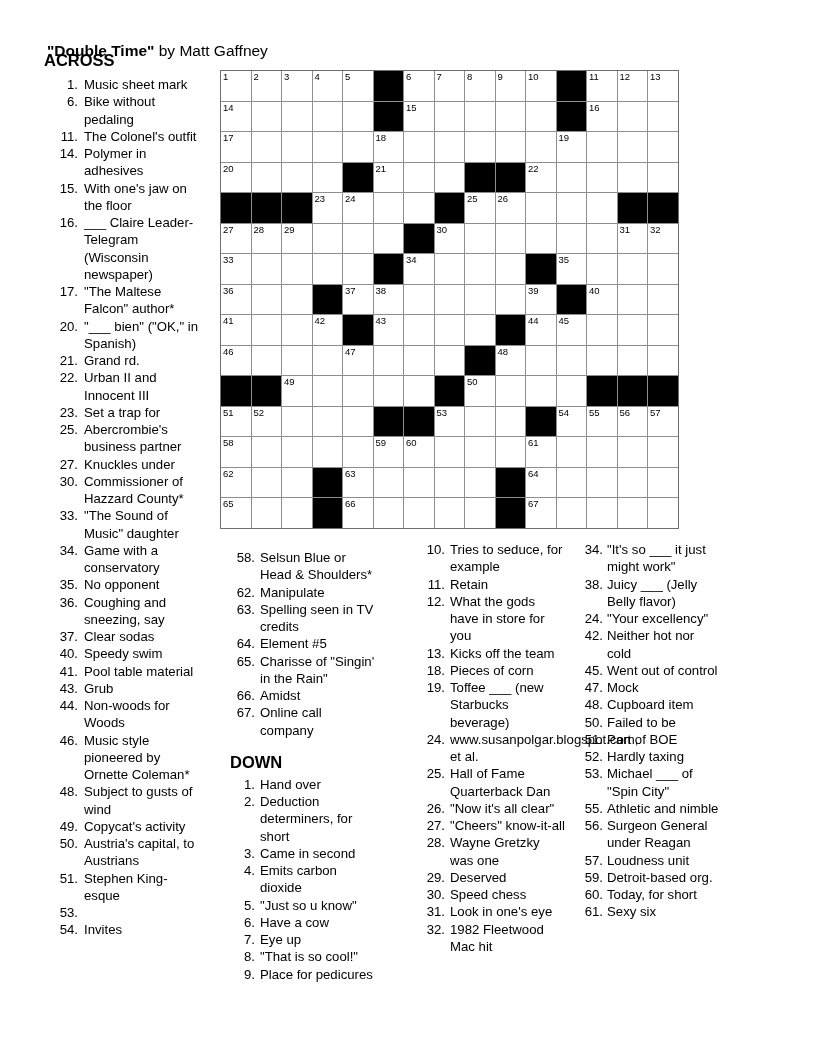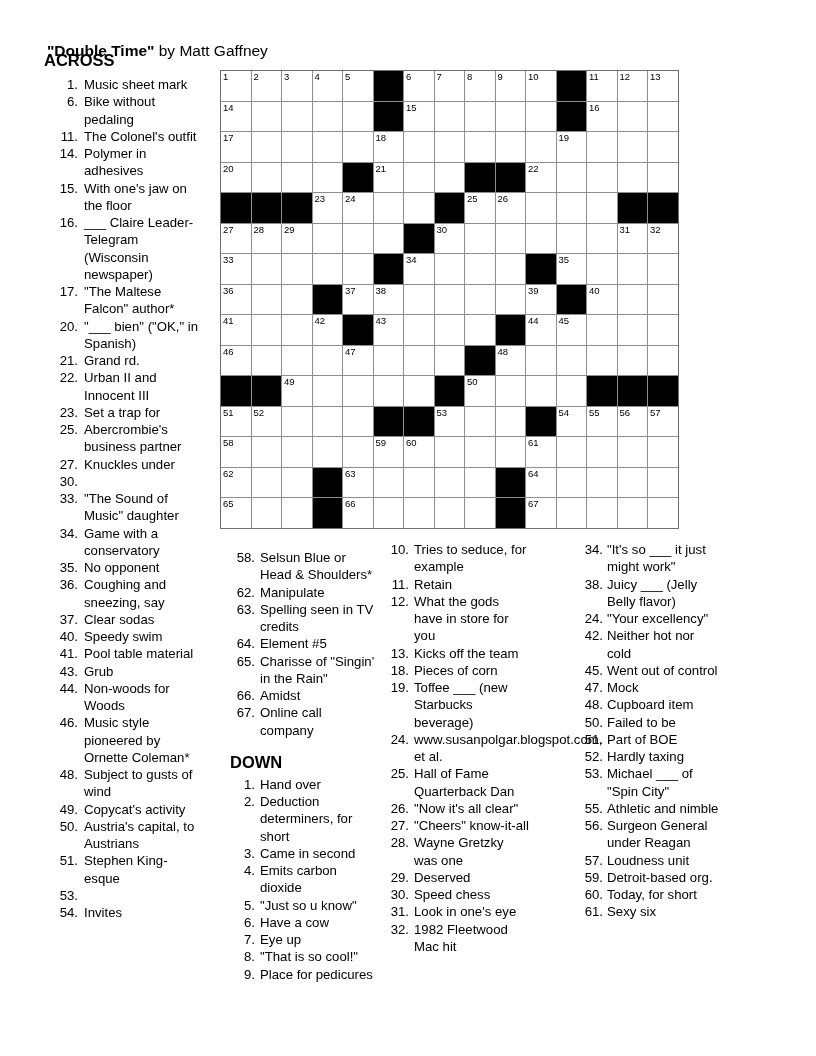--- a/index.html
+++ b/index.html
@@ -34,21 +34,21 @@
   #col1 { left:44px; top:51px; }
   #col1 .list-header { margin-bottom:6px; }
   #col1 .num { width:34px; padding-right:6px; }
   #col1 .txt { width:124px; }
 
   #col2 { left:230px; top:549px; }
   #col2 .list-header { margin-top:14px; margin-bottom:4px; }
   #col2 .num { width:25px; padding-right:5px; }
   #col2 .txt { width:130px; }
 
-  #col3 { left:384px; top:541px; }
+  #col3 { left:420px; top:541px; }
   #col3 .num { width:25px; padding-right:5px; }
   #col3 .txt { width:133px; }
 
   #col4 { left:578px; top:541px; }
   #col4 .num { width:25px; padding-right:4px; }
   #col4 .txt { width:142px; }
 </style>
 </head>
 <body>
 
@@ -502,20 +502,24 @@
         </div>
       </div>
       <div class="clue">
         <div class="num">27.</div>
         <div class="txt">
           <div class="line">Knuckles under</div>
         </div>
       </div>
       <div class="clue">
         <div class="num">30.</div>
+        <div class="txt">
+          <div class="line">Commissioner of</div>
+          <div class="line">Hazzard County*</div>
+        </div>
       </div>
       <div class="clue">
         <div class="num">33.</div>
         <div class="txt">
           <div class="line">"The Sound of</div>
           <div class="line">Music" daughter</div>
         </div>
       </div>
       <div class="clue">
         <div class="num">34.</div>

